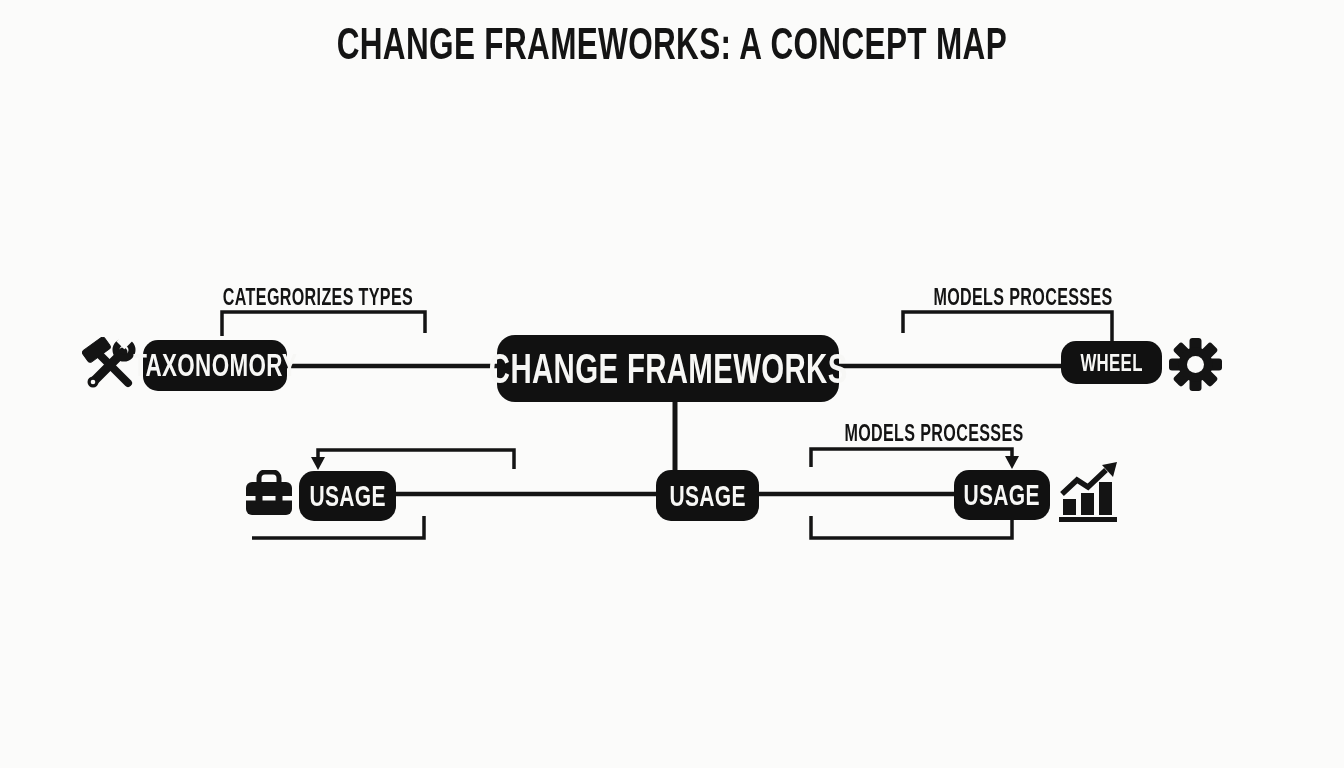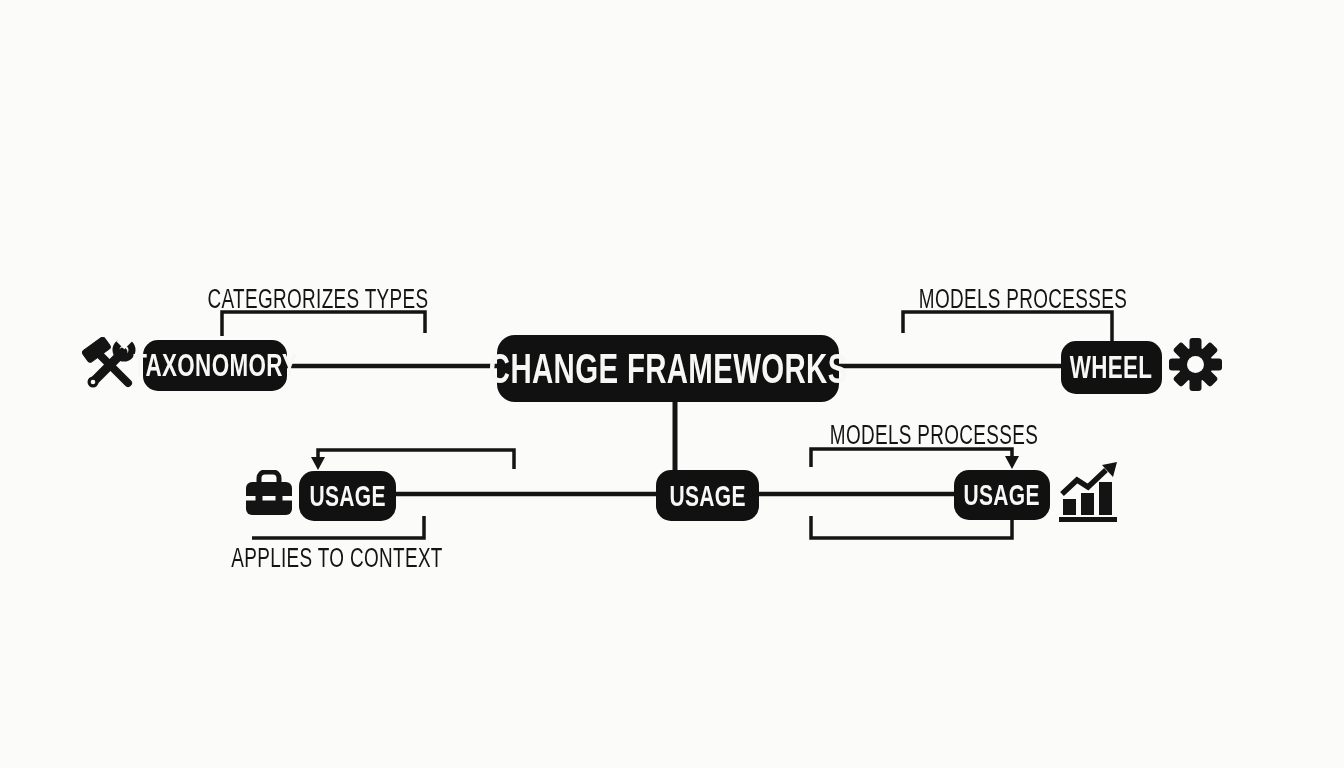--- a/index.html
+++ b/index.html
@@ -22,35 +22,36 @@
     font-size:45px;font-weight:bold;margin:0;color:var(--ink);
   }
   .node{
     position:absolute;background:var(--boxfill);color:var(--boxtext);
     display:flex;align-items:center;justify-content:center;
     font-weight:bold;border-radius:15px;
   }
   .node-center{border-radius:18px;}
   .edge-label{
     position:absolute;transform:translateX(-50%);
-    font-weight:normal;color:var(--ink);white-space:nowrap;
-    font-size:27px;
+    font-weight:bold;color:var(--ink);white-space:nowrap;
+    font-size:23px;
   }
   .icon{position:absolute;}
   svg.wires{position:absolute;left:0;top:0;}
   .wires path{stroke:currentColor;fill:none;}
   .wires .conn{stroke-width:4.5px;}
   .wires .bracket{stroke-width:3.5px;}
   .wires .arrowhead{fill:currentColor;stroke:none;}
 </style>
 </head>
 <body>
 
 <div class="stage">
 
+  <h1 class="title"><span class="t">CHANGE FRAMEWORKS: A CONCEPT MAP</span></h1>
 
   <svg class="wires" width="1344" height="768" viewBox="0 0 1344 768" aria-hidden="true">
 
     <path class="conn" d="M287 366 H499"></path>
     <path class="conn" d="M839 366 H1061"></path>
     <path class="conn" d="M675 402 V471" style="stroke-width:5px"></path>
     <path class="conn" d="M396 494 H656"></path>
     <path class="conn" d="M759 494 H954"></path>
 
     <path class="bracket" d="M222 336 V312 H425 V333"></path>
@@ -113,21 +114,21 @@
   </svg>
 
   <div class="node node-center" style="left:497px;top:335px;width:342px;height:67px;font-size:42px">
     <span class="t">CHANGE FRAMEWORKS</span>
   </div>
 
   <div class="node" style="left:143px;top:340px;width:144px;height:51px;font-size:32px">
     <span class="t">TAXONOMORY</span>
   </div>
 
-  <div class="node" style="left:1061px;top:341px;width:101px;height:53px;font-size:32px">
+  <div class="node" style="left:1061px;top:341px;width:101px;height:43px;font-size:24px">
     <span class="t">WHEEL</span>
   </div>
 
   <div class="node" style="left:299px;top:471px;width:97px;height:50px;font-size:30px">
     <span class="t">USAGE</span>
   </div>
 
   <div class="node" style="left:656px;top:470px;width:103px;height:51px;font-size:30px">
     <span class="t">USAGE</span>
   </div>
@@ -142,18 +143,15 @@
 
   <div class="edge-label" style="left:1023px;top:284px">
     <span class="t">MODELS PROCESSES</span>
   </div>
 
 
   <div class="edge-label" style="left:934px;top:420px">
     <span class="t">MODELS PROCESSES</span>
   </div>
 
-  <div class="edge-label" style="left:337px;top:543px">
-    <span class="t">APPLIES TO CONTEXT</span>
-  </div>
 
 
 </div>
 
 </body></html>

